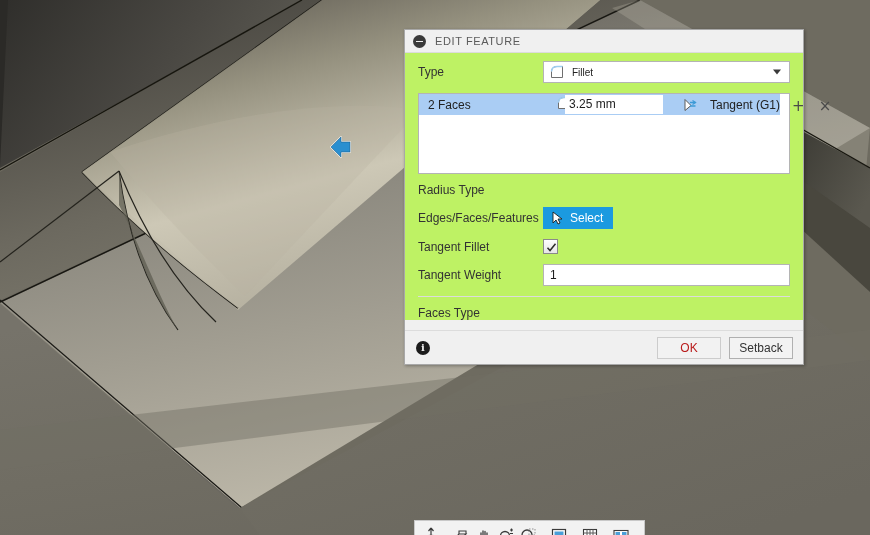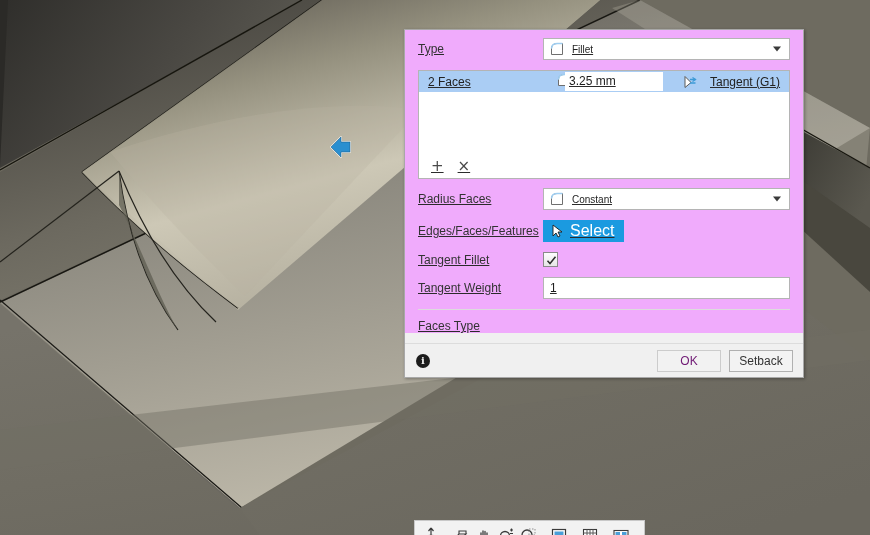--- a/index.html
+++ b/index.html
@@ -68,22 +68,21 @@
     background: #f0f0f0;
   }
   .dlg-title {
     font-size: 11px;
     letter-spacing: 0.6px;
     color: #5b5b5b;
   }
 
   .dlg-body {
     padding: 8px 13px 0 13px;
-    background: #f0abfc;
-    text-decoration: underline;
+    background: #bef264;
   }
 
   .row {
     display: flex;
     align-items: center;
     margin-bottom: 10px;
   }
   .row-label {
     width: 125px;
     flex: 0 0 125px;
@@ -120,23 +119,23 @@
   }
 
   
   .icn { width: 16px; height: 16px; display: inline-block; flex: 0 0 auto; }
 
   
   .sel-box {
     margin: 0 0 9px 0;
     border: 1px solid #b4b4b4;
     background: #fff;
-    height: 109px;
-    display: flex;
-    flex-direction: column;
+    height: 81px;
+    display: flex;
+    flex-direction: row;
     box-sizing: border-box;
   }
   .sel-row {
     height: 21px;
     background: #aacdf4;
     display: flex;
     align-items: center;
     font-size: 12px;
     color: #222;
     flex: 0 0 auto;
@@ -185,21 +184,21 @@
   }
 
   
   .select-btn {
     background: #1b9ae0;
     color: #fff;
     height: 22px;
     display: inline-flex;
     align-items: center;
     padding: 0 10px 0 6px;
-    font-size: 16px;
+    font-size: 12px;
     gap: 5px;
     box-sizing: border-box;
   }
 
   
   .chk {
     width: 15px; height: 15px;
     border: 1px solid #8a8a8a;
     background: linear-gradient(#fdfdfd, #e6e6e6);
     position: relative;
@@ -253,21 +252,21 @@
     min-width: 64px;
     border: 1px solid #b0b0b0;
     background: #f3f3f3;
     font-size: 12px;
     font-family: "Liberation Sans", sans-serif;
     color: #333;
     margin-left: 8px;
     box-sizing: border-box;
   }
   .btn.disabled {
-    color: #701a75;
+    color: #b91c1c;
     border-color: #cccccc;
     background: #f2f2f2;
   }
 
   
   #nav-toolbar {
     position: absolute;
     left: 414px;
     top: 520px;
     height: 26px;
@@ -418,20 +417,24 @@
 
       <g transform="translate(331,137)">
         <path d="M 10,0 L 10,5 L 19,5 L 19,15 L 10,15 L 10,20 L 0,10 Z" fill="#2a8fd0" stroke="#ffffff" stroke-width="1.6" stroke-linejoin="round"></path>
         <path d="M 10,0 L 10,5 L 19,5 L 19,15 L 10,15 L 10,20 L 0,10 Z" fill="#2a8fd0" stroke="#1d5f8c" stroke-width="0.6" stroke-linejoin="round"></path>
       </g>
     </svg>
   </div>
 
   <div id="edit-feature-dialog">
 
+    <div class="dlg-titlebar">
+      <span class="dlg-collapse"></span>
+      <span class="dlg-title">EDIT FEATURE</span>
+    </div>
 
     <div class="dlg-body">
 
       <div class="row">
         <span class="row-label">Type</span>
         <div class="combo">
           <span class="icn">
             <svg width="16" height="16" viewBox="0 0 16 16">
               <path d="M2.5 13.5 L2.5 7.5 C2.5 4 5 2.5 8.5 2.5 L13.5 2.5 L13.5 13.5 Z" fill="#ffffff" stroke="#6f6f6f" stroke-width="1"></path>
               <path d="M2.5 7.5 C2.5 4 5 2.5 8.5 2.5 L13.5 2.5" fill="none" stroke="#9ecdf0" stroke-width="1.6"></path>
@@ -466,31 +469,21 @@
           </span>
         </div>
         <div class="sel-spacer"></div>
         <div class="sel-toolbar">
           <span class="tb-btn">+</span>
           <span class="tb-btn">×</span>
         </div>
       </div>
 
       <div class="row">
-        <span class="row-label">Radius Faces</span>
-        <div class="combo">
-          <span class="icn">
-            <svg width="16" height="16" viewBox="0 0 16 16">
-              <path d="M2.5 13.5 L2.5 7.5 C2.5 4 5 2.5 8.5 2.5 L13.5 2.5 L13.5 13.5 Z" fill="#ffffff" stroke="#6f6f6f" stroke-width="1"></path>
-              <path d="M2.5 7.5 C2.5 4 5 2.5 8.5 2.5 L13.5 2.5" fill="none" stroke="#9ecdf0" stroke-width="1.6"></path>
-            </svg>
-          </span>
-          <span class="combo-text">Constant</span>
-          <span class="caret"></span>
-        </div>
+        <span class="row-label">Radius Type</span>
       </div>
 
       <div class="row">
         <span class="row-label">Edges/Faces/Features</span>
         <span class="select-btn">
           <span class="icn">
             <svg width="16" height="16" viewBox="0 0 16 16">
               <path d="M4 2 L4 13 L7 10 L9 14 L11 13 L9 9 L13 9 Z" fill="#ffffff" stroke="#1c1c1c" stroke-width="0.9" stroke-linejoin="round"></path>
             </svg>
           </span>

